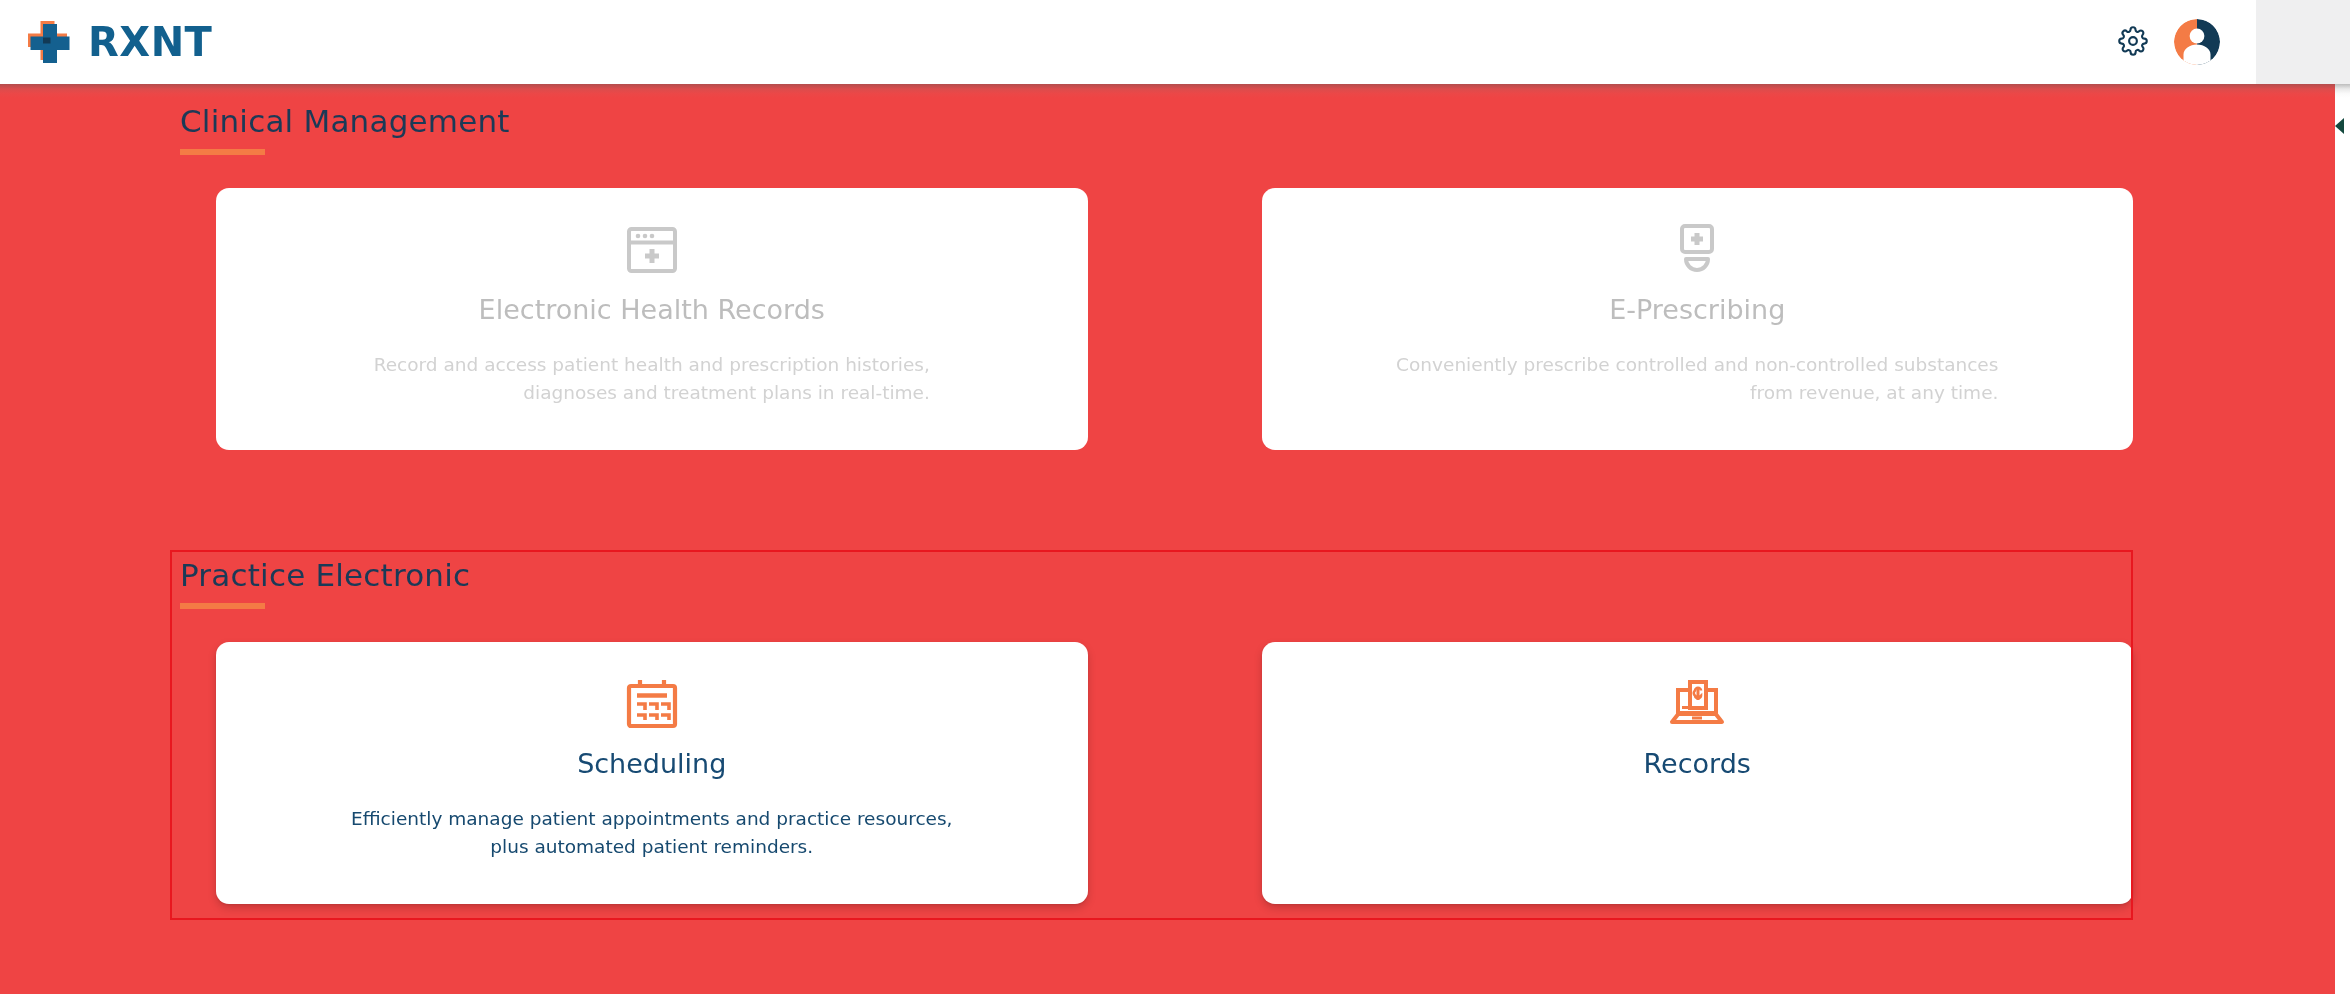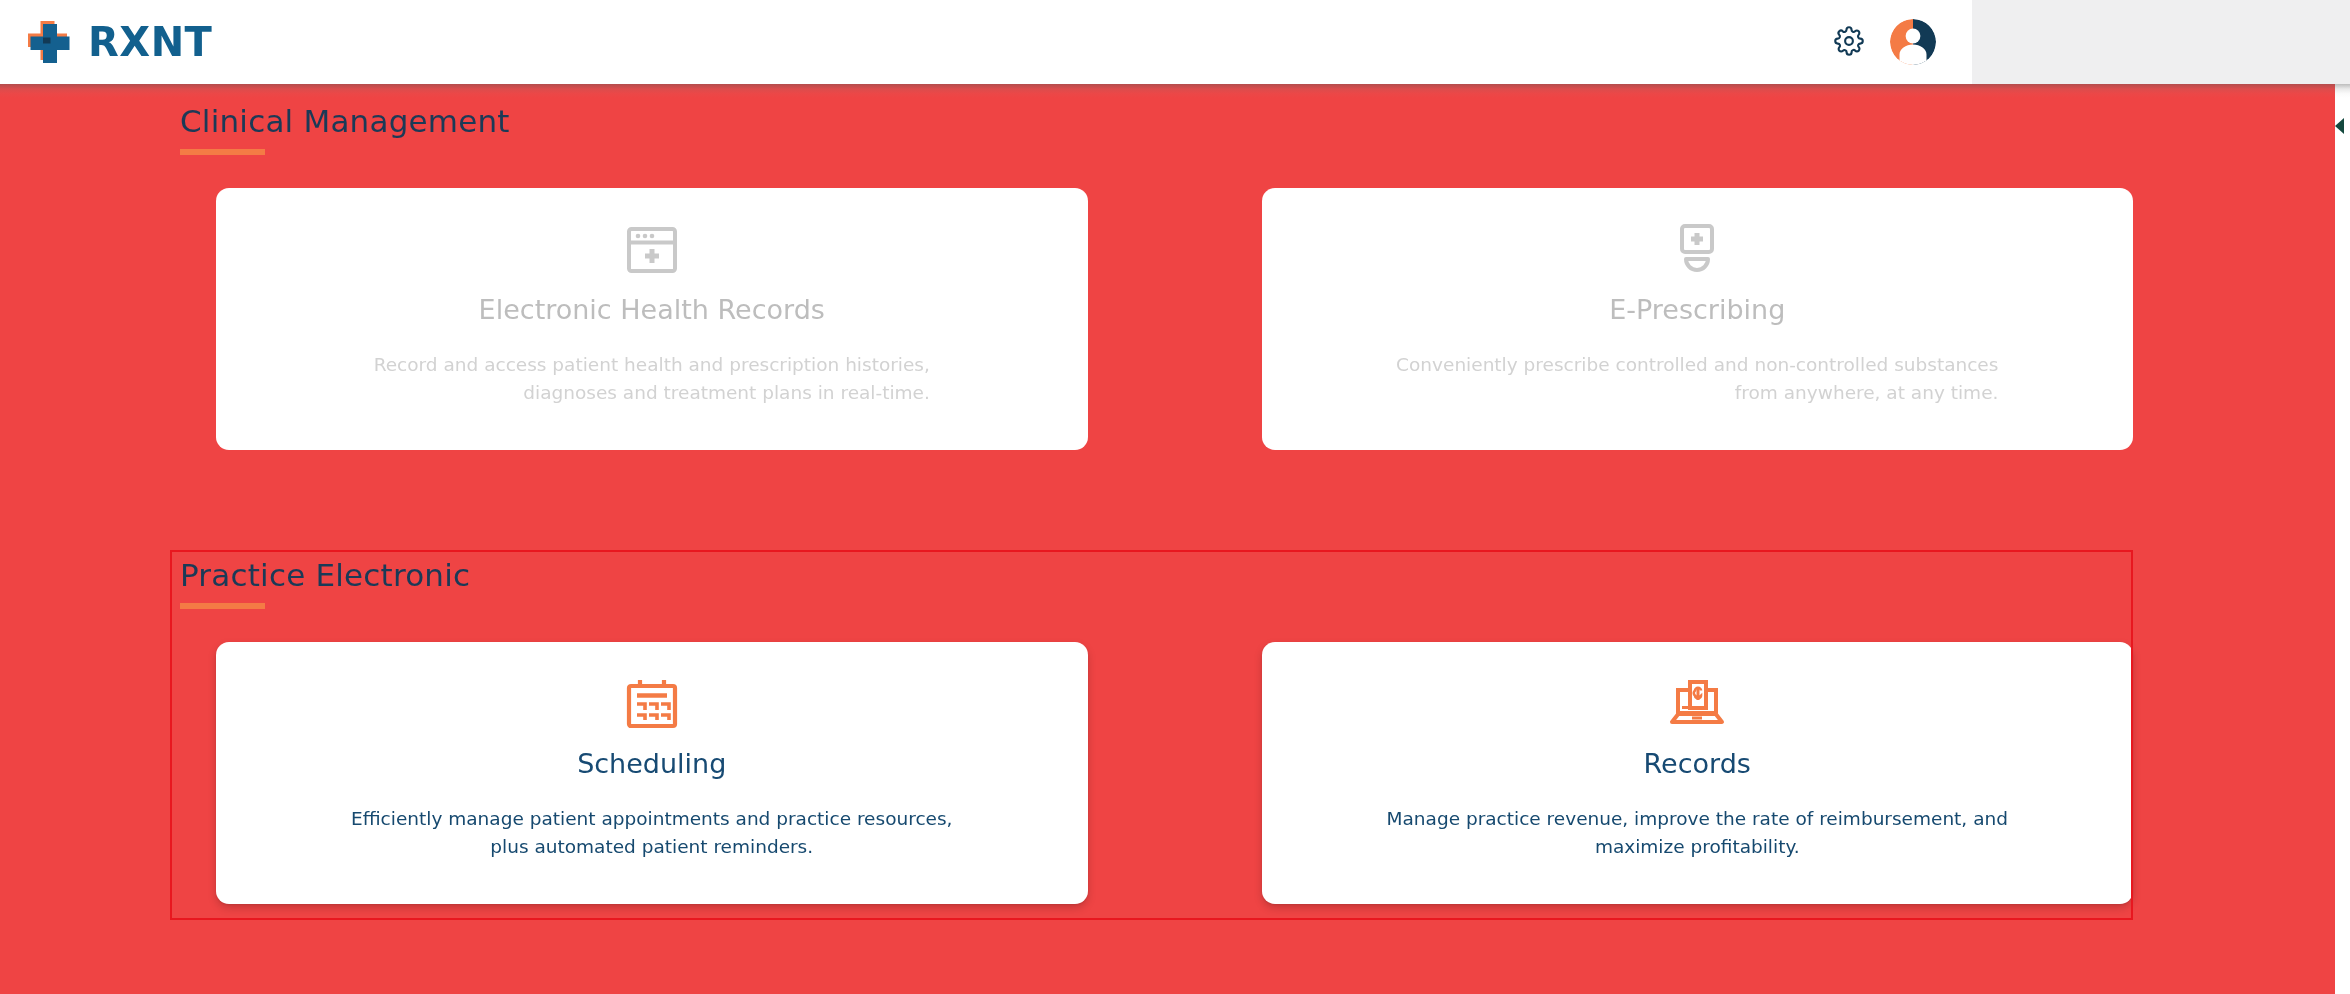--- a/index.html
+++ b/index.html
@@ -13,21 +13,21 @@
   body {
     font-family: "DejaVu Sans", sans-serif;
     background: #efeff0;
     position: relative;
   }
 
   
   .app-header {
     position: absolute;
     top: 0; left: 0;
-    width: 1972px;
+    width: 2256px;
     height: 84px;
     background: #ffffff;
     display: flex;
     align-items: center;
     justify-content: space-between;
     padding: 0 22px 0 24px;
     z-index: 20;
   }
   .header-shadow {
     position: absolute;
@@ -273,21 +273,21 @@
       <div class="module-card disabled">
         <div class="card-icon">
           <svg width="48" height="54" viewBox="0 0 48 54" fill="none" stroke="#c9c9c9" stroke-width="4">
             <rect x="9" y="3" width="30" height="26" rx="3"></rect>
             <path d="M24 10 v12 M18 16 h12" stroke-width="5"></path>
             <path d="M13 36 h22 a11 11 0 0 1 -22 0 Z" stroke-linejoin="round"></path>
           </svg>
         </div>
         <div class="card-title off">E-Prescribing</div>
         <div class="card-desc off">Conveniently prescribe controlled and non-controlled substances
-from anywhere, at any time.</div>
+from revenue, at any time.</div>
       </div>
 
     </div>
   </div>
 
   <div class="section section-practice">
     <div class="section-title">Practice Electronic</div>
     <div class="title-rule"></div>
 
     <div class="card-row">
@@ -313,22 +313,20 @@
             <path d="M10 12 h38 v24 h-38 Z"></path>
             <path d="M4 44 l7 -9 h36 l7 9 Z" stroke-linejoin="round"></path>
             <rect x="22" y="4" width="16" height="26" fill="#ffffff" stroke="#f47b45"></rect>
             <path d="M30 10 v12" stroke-width="3"></path>
             <path d="M33 12.5 a3 2.6 0 0 0 -6 0 a3 2.6 0 0 0 6 5.2 a3 2.6 0 0 1 -6 0" stroke-width="2.6"></path>
             <path d="M14 28 h10 v3 h-10 Z" fill="#f47b45" stroke="none"></path>
             <path d="M24 40 h10" stroke-width="3"></path>
           </svg>
         </div>
         <div class="card-title on">Records</div>
-        <div class="card-desc on">Manage practice revenue, improve the rate of reimbursement, and
-maximize profitability.</div>
       </div>
 
     </div>
   </div>
 
   <div class="highlight-box"></div>
 
 </div>
 
 <div class="right-rail">

